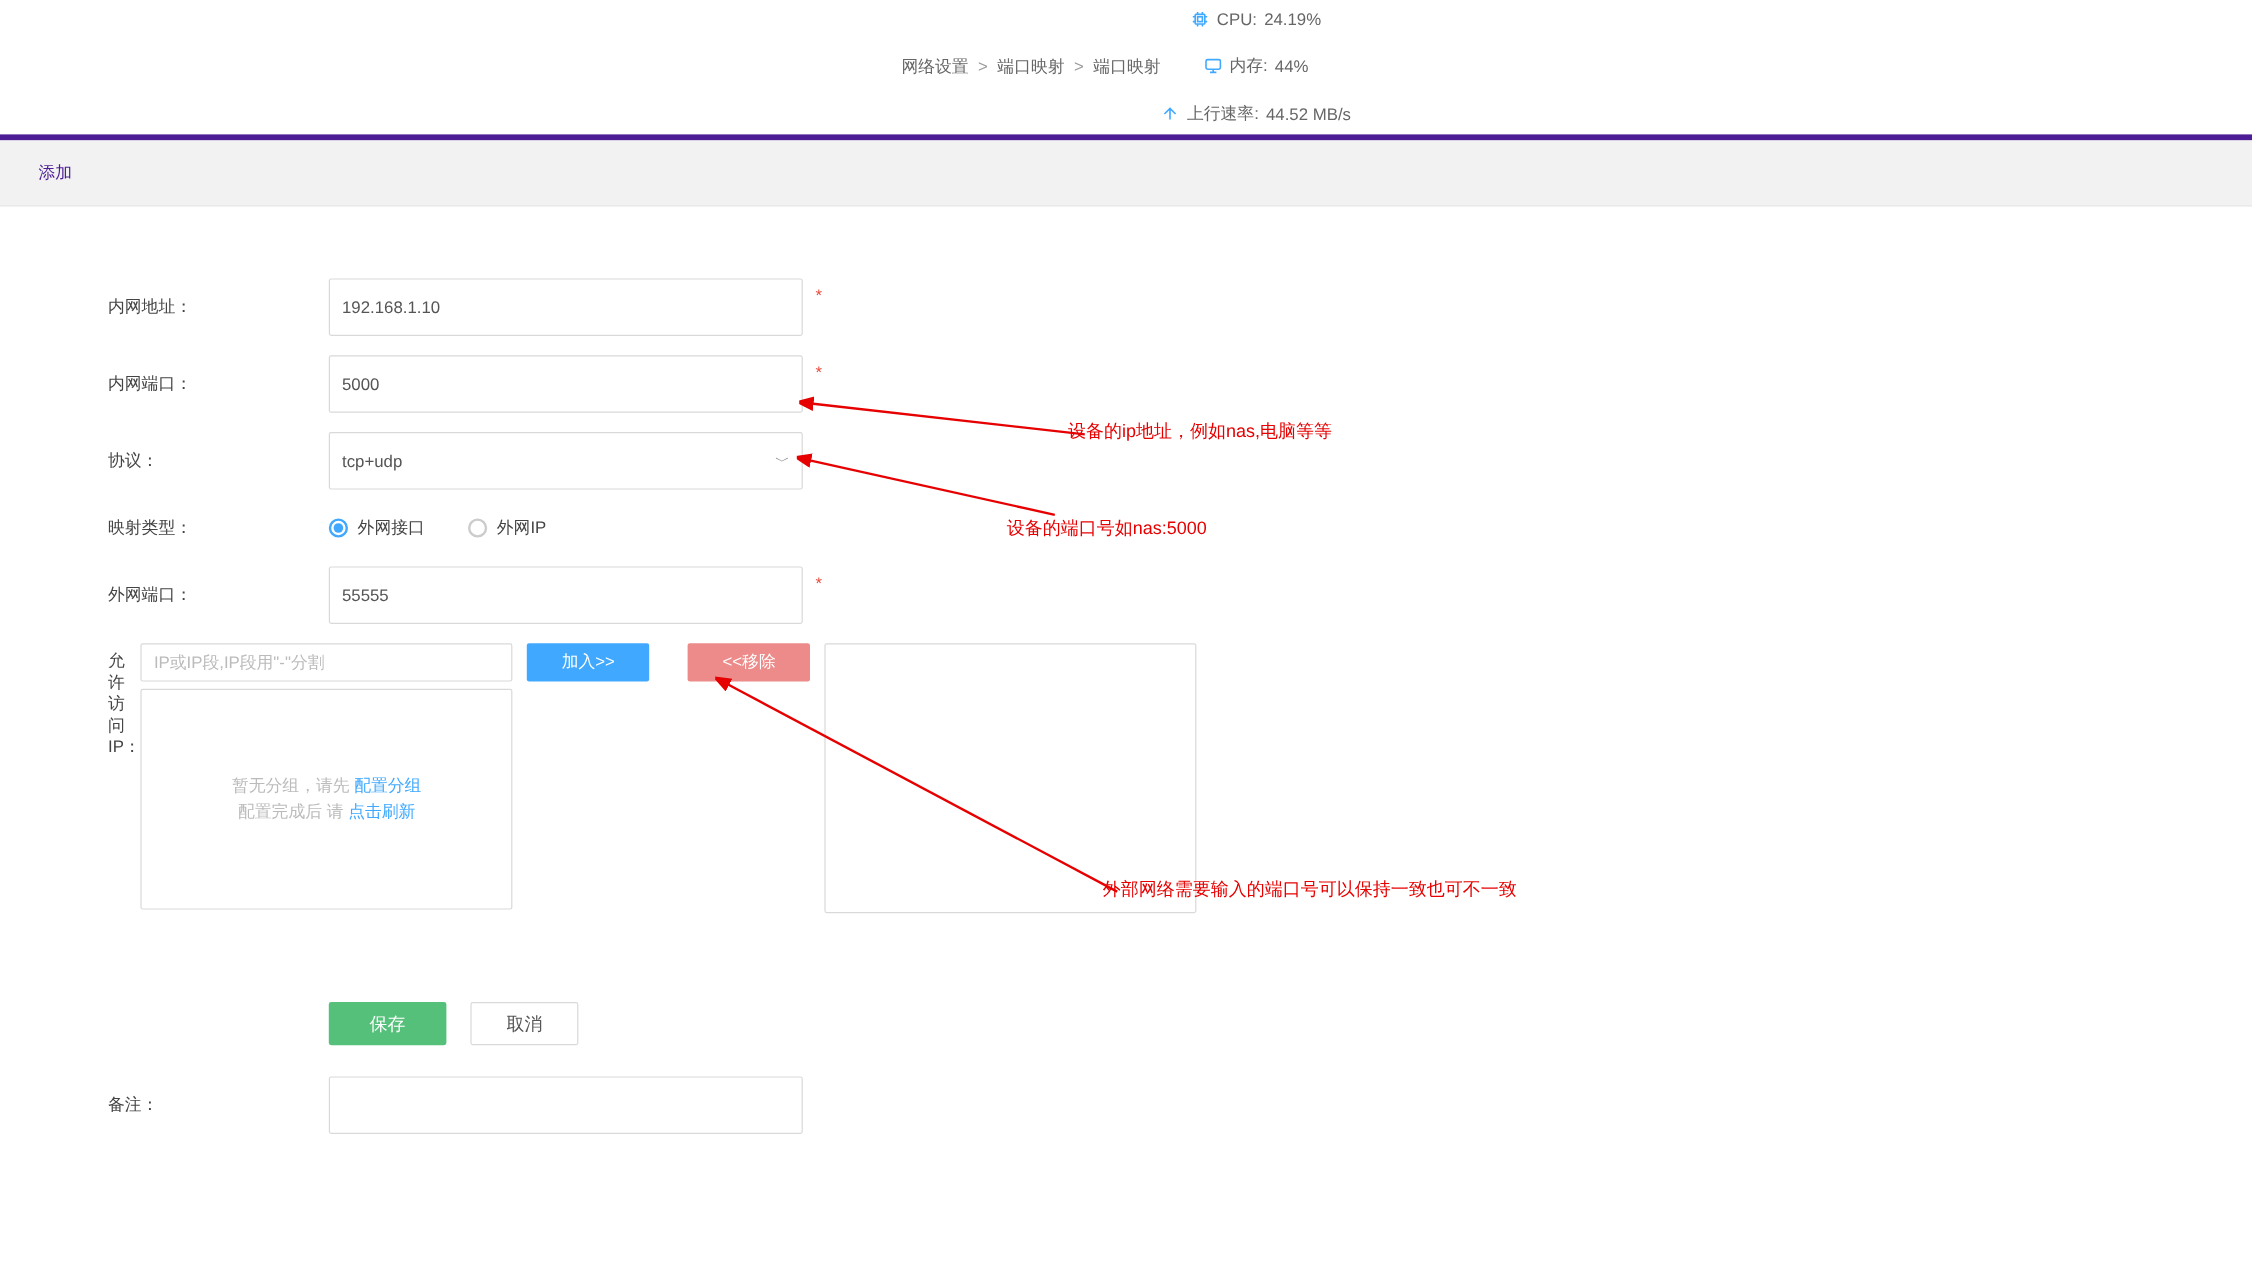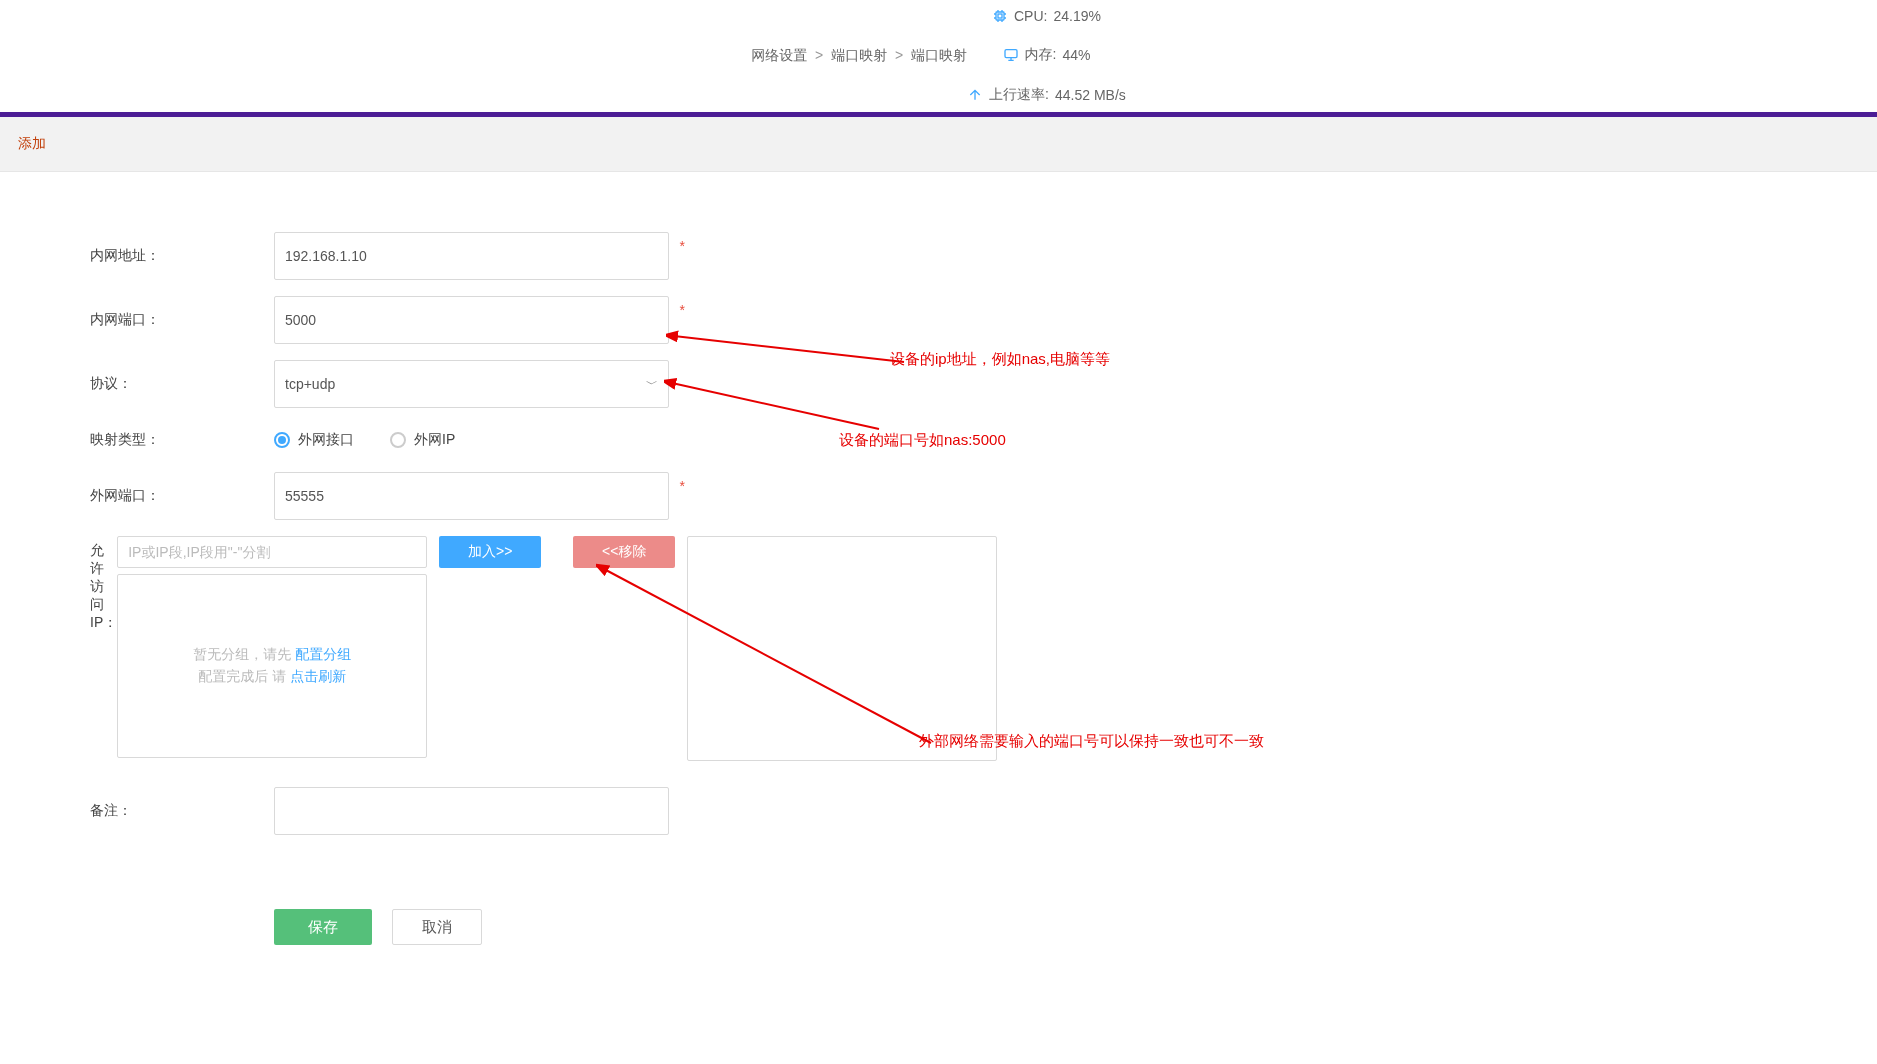--- a/index.html
+++ b/index.html
@@ -5,21 +5,21 @@
     * { margin: 0; padding: 0; box-sizing: border-box; }
     body { font-family: "Microsoft YaHei", -apple-system, sans-serif; font-size: 14px; color: #333; background: #fff; }
 
     .topbar { display: flex; justify-content: center; align-items: center; padding: 8px 18px; border-bottom: 5px solid #4c1d95; }
     .breadcrumb { color: #666; font-size: 14px; }
     .breadcrumb .sep { margin: 0 4px; color: #999; }
     .status { display: flex; gap: 22px; align-items: center; color: #666; font-size: 14px; flex-direction: column; }
     .status span { display: inline-flex; align-items: center; gap: 6px; }
     .status svg { width: 16px; height: 16px; }
 
-    .subheader { background: #f2f2f2; padding: 18px 18px; font-size: 14px; color: #c2410c; border-bottom: 1px solid #e6e6e6; }
+    .subheader { background: #f2f2f2; padding: 18px 32px; font-size: 14px; color: #4c1d95; border-bottom: 1px solid #e6e6e6; }
 
     .page-wrap { position: relative; }
     .form-area { padding-top: 60px; padding-left: 90px; width: 740px; position: relative; }
 
     .form-row { display: flex; align-items: center; margin-bottom: 16px; }
     .form-row.top { align-items: flex-start; }
     .form-row.top .label { padding-top: 6px; }
     .label { width: 184px; color: #444; font-size: 14px; text-align: left; }
     .control { position: relative; }
 
@@ -171,34 +171,34 @@
         </div>
         <div class="action-col">
           <button class="btn-small btn-add">加入&gt;&gt;</button>
           <button class="btn-small btn-remove">&lt;&lt;移除</button>
         </div>
         <div class="list-panel right"></div>
       </div>
     </div>
   </div>
 
-  <div class="form-row" style="margin-top:26px;">
-    <div class="label">备注：</div>
-    <div class="control">
-      <input class="txt" type="text" style="">
-    </div>
-  </div>
-
   <div class="form-row">
     <div class="label"></div>
     <div class="control">
       <div class="btn-row">
         <button class="btn-save">保存</button>
         <button class="btn-cancel">取消</button>
       </div>
+    </div>
+  </div>
+
+  <div class="form-row" style="margin-top:26px;">
+    <div class="label">备注：</div>
+    <div class="control">
+      <input class="txt" type="text" style="">
     </div>
   </div>
 </div>
 
 <svg class="arrow" style="left:666px; top:141px; width:242px; height:56px;" viewBox="0 0 242 56">
   <defs>
         <marker id="ah1" markerWidth="10" markerHeight="10" refX="2" refY="3" orient="auto">
           <polygon points="0 0, 8 3, 0 6" fill="#e60000"></polygon>
         </marker>
       </defs>

